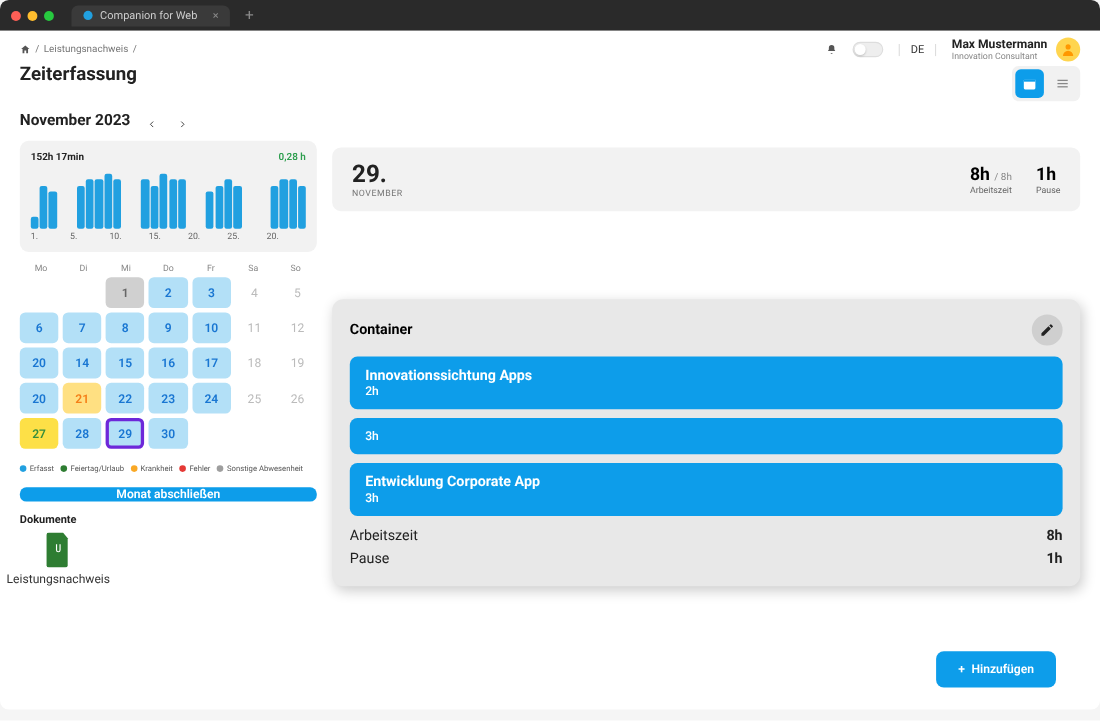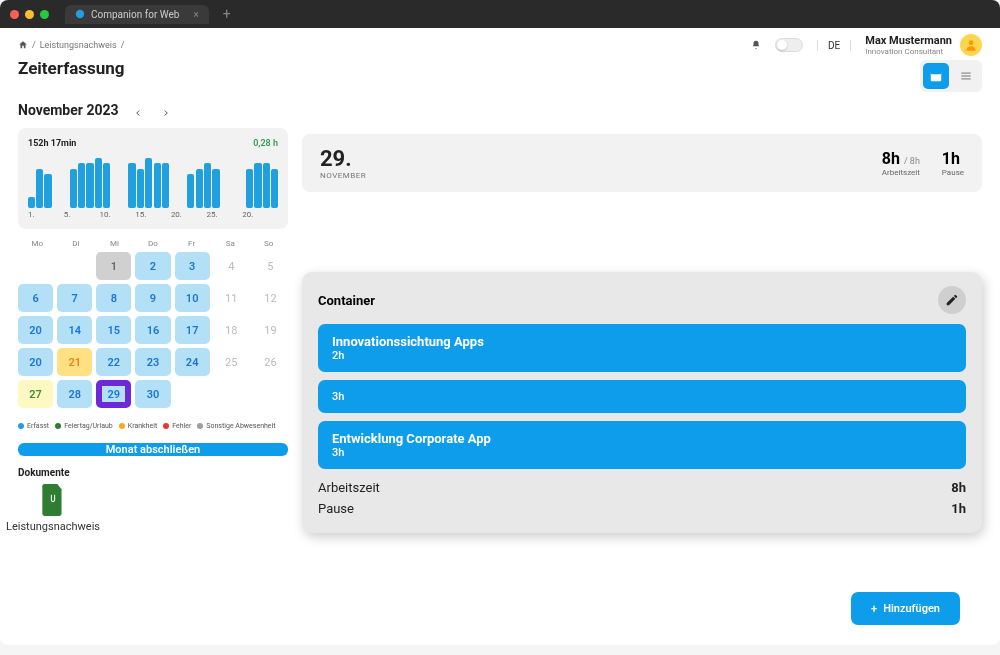--- a/index.html
+++ b/index.html
@@ -56,22 +56,22 @@
 .x-axis span { flex: 1; }
 
 .cal { margin-top: 10px; }
 .cal-head { display: flex; font-size: 8px; color: #888; text-align: center; }
 .cal-head span { flex: 1; }
 .cal-grid { display: grid; grid-template-columns: repeat(7, 1fr); gap: 4px; margin-top: 4px; }
 .cal-day { height: 28px; border-radius: 5px; display: flex; align-items: center; justify-content: center; font-size: 11px; font-weight: 600; color: #1976d2; background: #b3e0f7; }
 .cal-day.empty { background: transparent; color: #bbb; font-weight: 400; }
 .cal-day.muted { background: #d0d0d0; color: #666; }
 .cal-day.hol { background: #ffe082; color: #f57f17; }
-.cal-day.green { background: #fef9c3; color: #388e3c; }
-.cal-day.selected { border: 6px solid #6d28d9; text-align: center; }
+.cal-day.green { background: #fde047; color: #388e3c; }
+.cal-day.selected { border: 3px solid #6d28d9; text-align: center; }
 .cal-day.weekend { background: transparent; color: #bbb; font-weight: 400; }
 
 .legend { display: flex; flex-wrap: wrap; gap: 6px; font-size: 7px; color: #555; margin: 14px 0 8px; }
 .legend span::before { content: ''; display: inline-block; width: 6px; height: 6px; border-radius: 50%; margin-right: 3px; vertical-align: middle; }
 .l-erf::before { background: #21a0e0; } .l-fei::before { background: #2e7d32; } .l-kra::before { background: #f9a825; } .l-feh::before { background: #e53935; } .l-son::before { background: #9e9e9e; }
 
 .btn-primary { width: 100%; background: #0d9dea; color: #fff; font-size: 11px; font-weight: 600; border: none; border-radius: 6px; cursor: pointer; }
 
 .docs-title { font-size: 10px; font-weight: 700; margin: 10px 0 6px; color: #222; }
 .doc-item { display: flex; flex-direction: column; align-items: center; width: 70px; }

